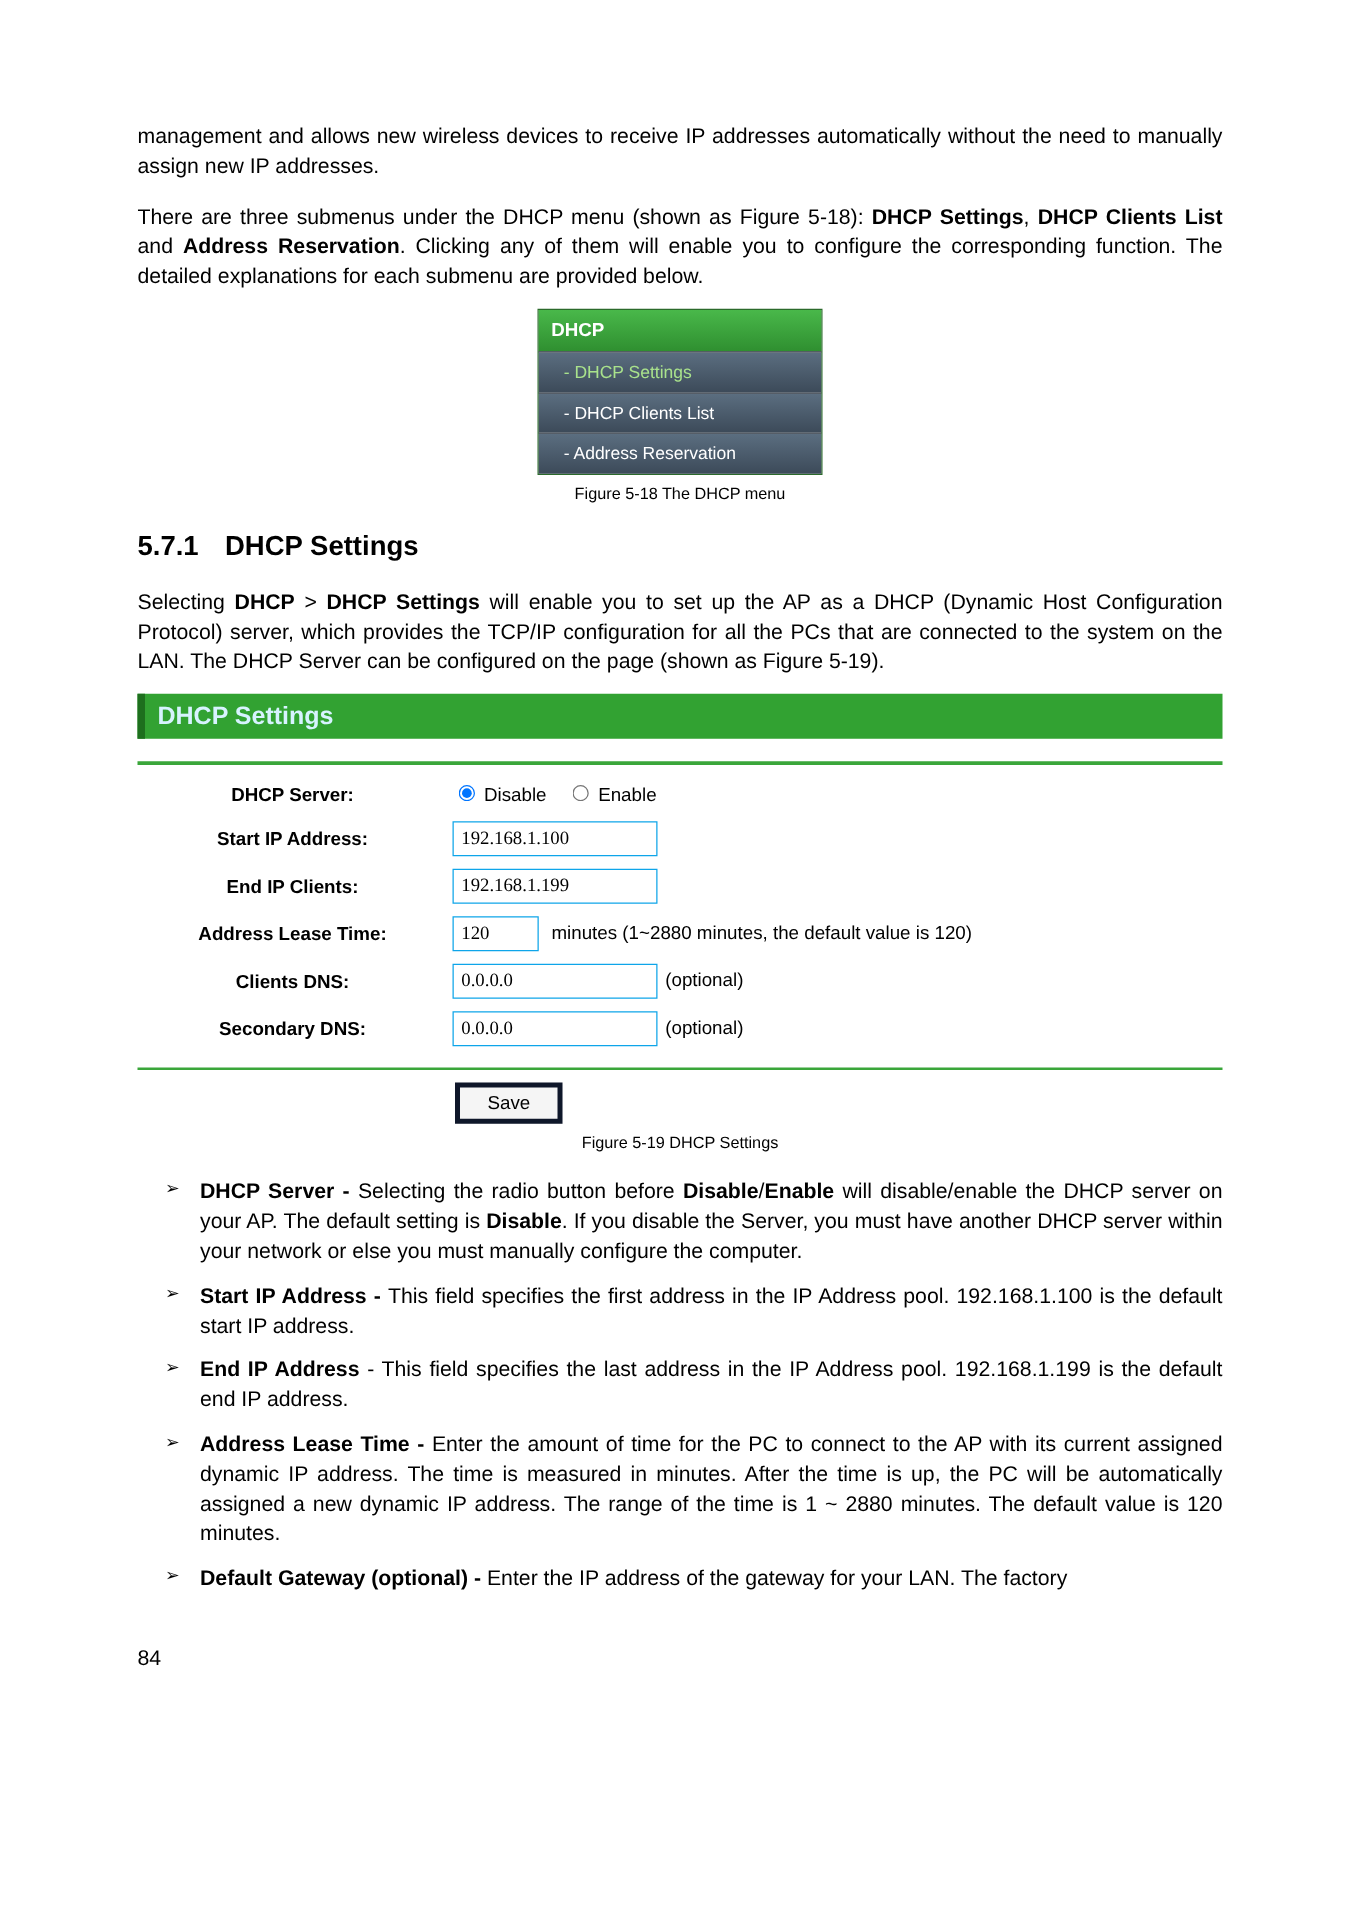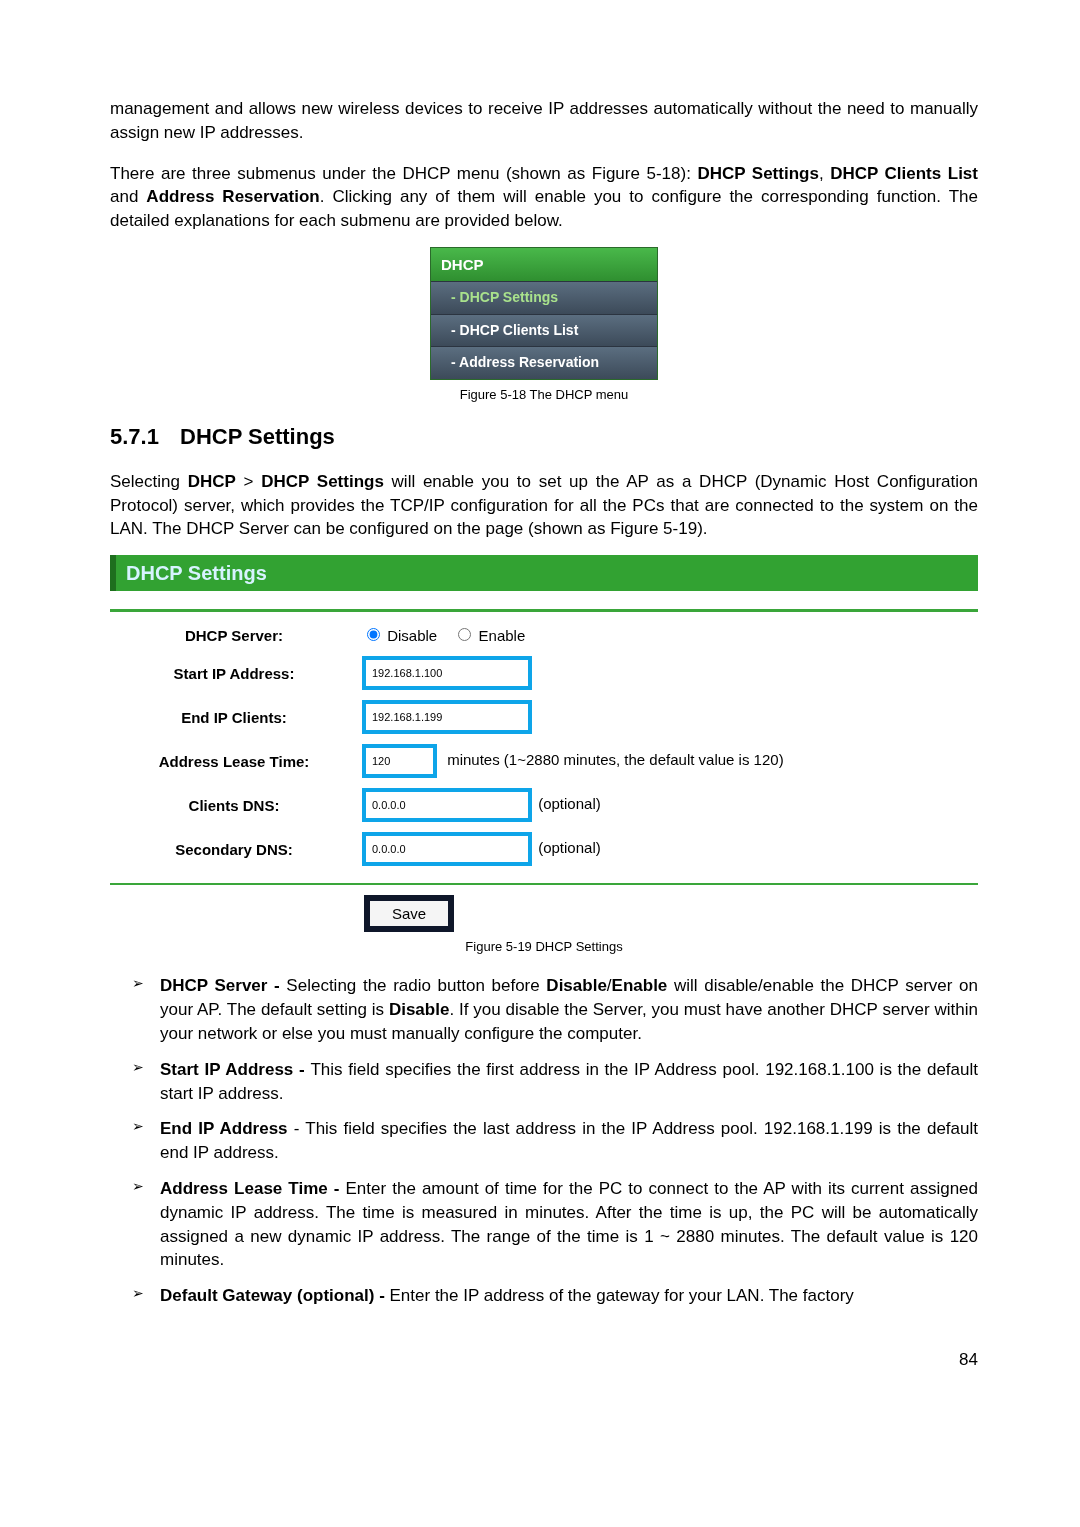--- a/index.html
+++ b/index.html
@@ -36,21 +36,21 @@
     background: linear-gradient(#49b84a, #2f8f30);
     color: #fff;
     font-weight: bold;
     padding: 6px 10px;
     font-size: 15px;
   }
   .menu-item {
     background: #4a5a6a;
     background: linear-gradient(#5b6e80, #3c4a59);
     color: #fff;
-    font-weight: bold;
+    font-weight: normal;
     padding: 6px 10px 6px 20px;
     font-size: 14px;
     border-top: 1px solid #2b3440;
     cursor: pointer;
   }
   .menu-item.active {
     color: #a9e28c;
   }
   .fig-caption {
     text-align: center;
@@ -105,34 +105,34 @@
     vertical-align: middle;
   }
   .lbl {
     text-align: center;
     font-weight: bold;
     width: 240px;
     padding-right: 10px;
     font-size: 15px;
   }
   .inp {
-    border: 4px solid #0ea5e9;
+    border: 1px solid #0ea5e9;
     padding: 3px 6px;
-    font-size: 11px;
-    font-family: Liberation Sans, sans-serif;
+    font-size: 15px;
+    font-family: Liberation Serif, serif;
     height: 20px;
     box-sizing: content-box;
   }
   .inp.w150 { width: 150px; }
   .inp.w55  { width: 55px; }
   .radio-wrap label {
     margin-right: 12px;
   }
   .save-btn {
-    border: 6px solid #0f172a;
+    border: 4px solid #0f172a;
     background: #f5f5f5;
     padding: 4px 22px;
     font-size: 15px;
     cursor: pointer;
     font-family: Arial, sans-serif;
   }
   .save-row {
     padding-left: 254px;
   }
 
@@ -150,21 +150,21 @@
   }
   ul.tri > li::before {
     content: "➢";
     position: absolute;
     left: 0;
     top: 0;
     font-size: 14px;
     color: #000;
   }
   .pagenum {
-    text-align: right;
+    text-align: left;
     margin-top: 40px;
     font-size: 17px;
   }
 </style>
 </head>
 <body>
 
 <div class="page">
 
   <p class="justify mb">management and allows new wireless devices to receive IP addresses automatically without the need to manually assign new IP addresses.</p>

